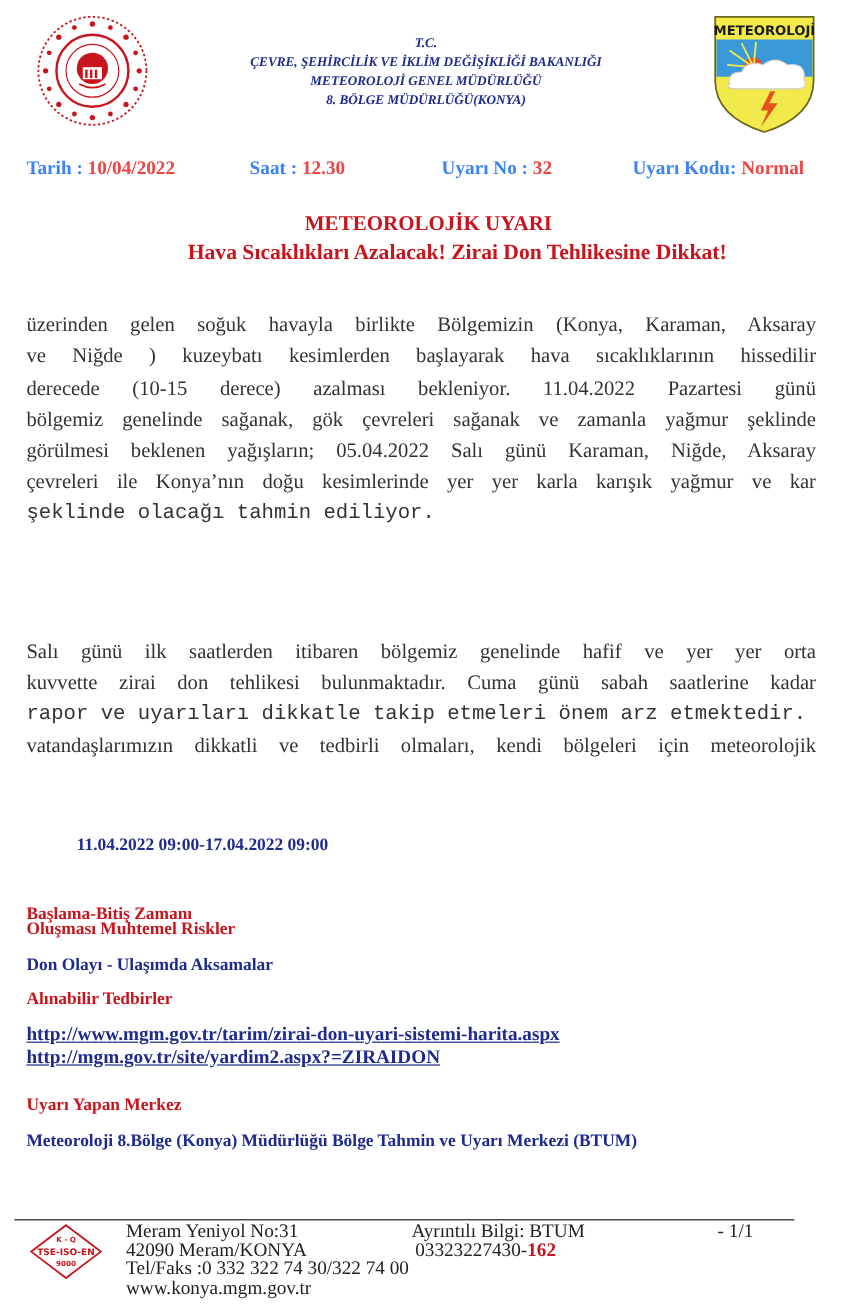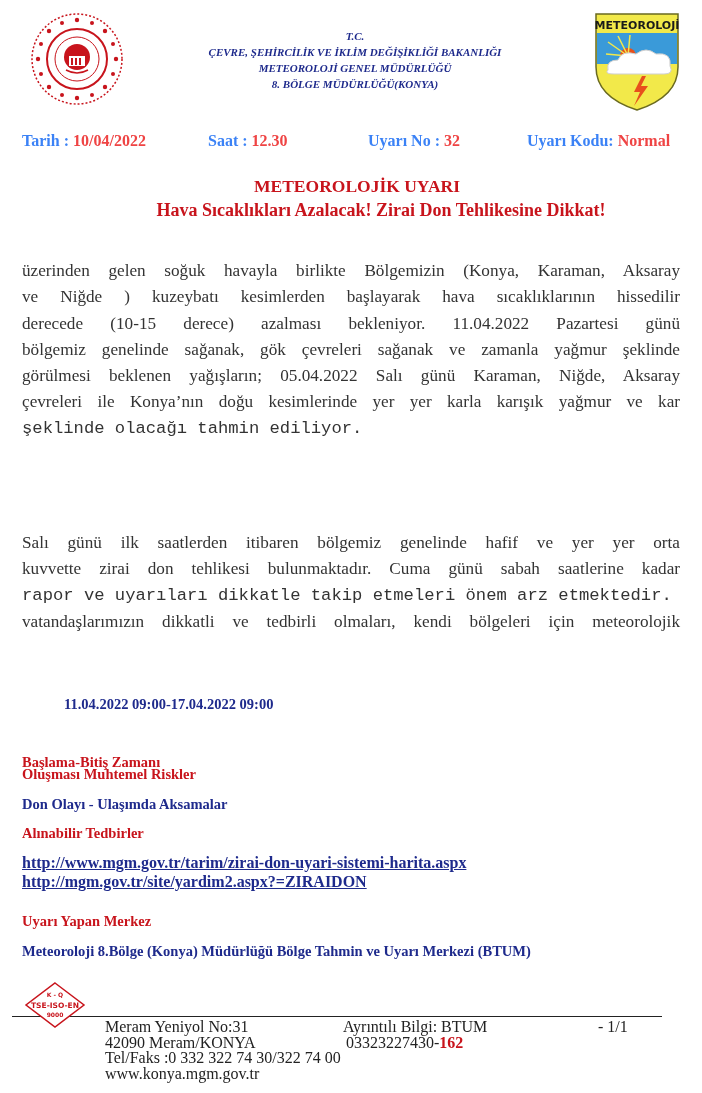--- a/index.html
+++ b/index.html
@@ -131,21 +131,21 @@
   <a class="link" href="#">http://www.mgm.gov.tr/tarim/zirai-don-uyari-sistemi-harita.aspx</a>
 </div>
 <div class="abs sec" style="top:873px;">
   <a class="link" href="#">http://mgm.gov.tr/site/yardim2.aspx?=ZIRAIDON</a>
 </div>
 <div class="abs sec red" style="top:913px;">Uyarı Yapan Merkez</div>
 <div class="abs sec blue" style="top:943px;">Meteoroloji 8.Bölge (Konya) Müdürlüğü Bölge Tahmin ve Uyarı Merkezi (BTUM)</div>
 
 <div class="abs footer-line"></div>
 
-<div class="abs" style="left:24px; top:981px; width:62px; height:48px;">
+<div class="abs" style="left:24px; top:1019px; width:62px; height:48px;">
   <svg width="62" height="48" viewBox="0 0 62 48">
     <polygon points="31,2 60,24 31,46 2,24" fill="#fff" stroke="#c8141c" stroke-width="1.5"></polygon>
     <text x="31" y="16" text-anchor="middle" font-family="DejaVu Sans, sans-serif" font-size="6" font-weight="bold" fill="#c8141c">K - Q</text>
     <text x="31" y="27" text-anchor="middle" font-family="DejaVu Sans, sans-serif" font-size="7.5" font-weight="bold" fill="#c8141c">TSE-ISO-EN</text>
     <text x="31" y="36" text-anchor="middle" font-family="DejaVu Sans, sans-serif" font-size="6" font-weight="bold" fill="#c8141c">9000</text>
   </svg>
 </div>
 
 <div class="abs ft" style="left:105px; top:1019px;">
   <div>Meram Yeniyol  No:31</div>

